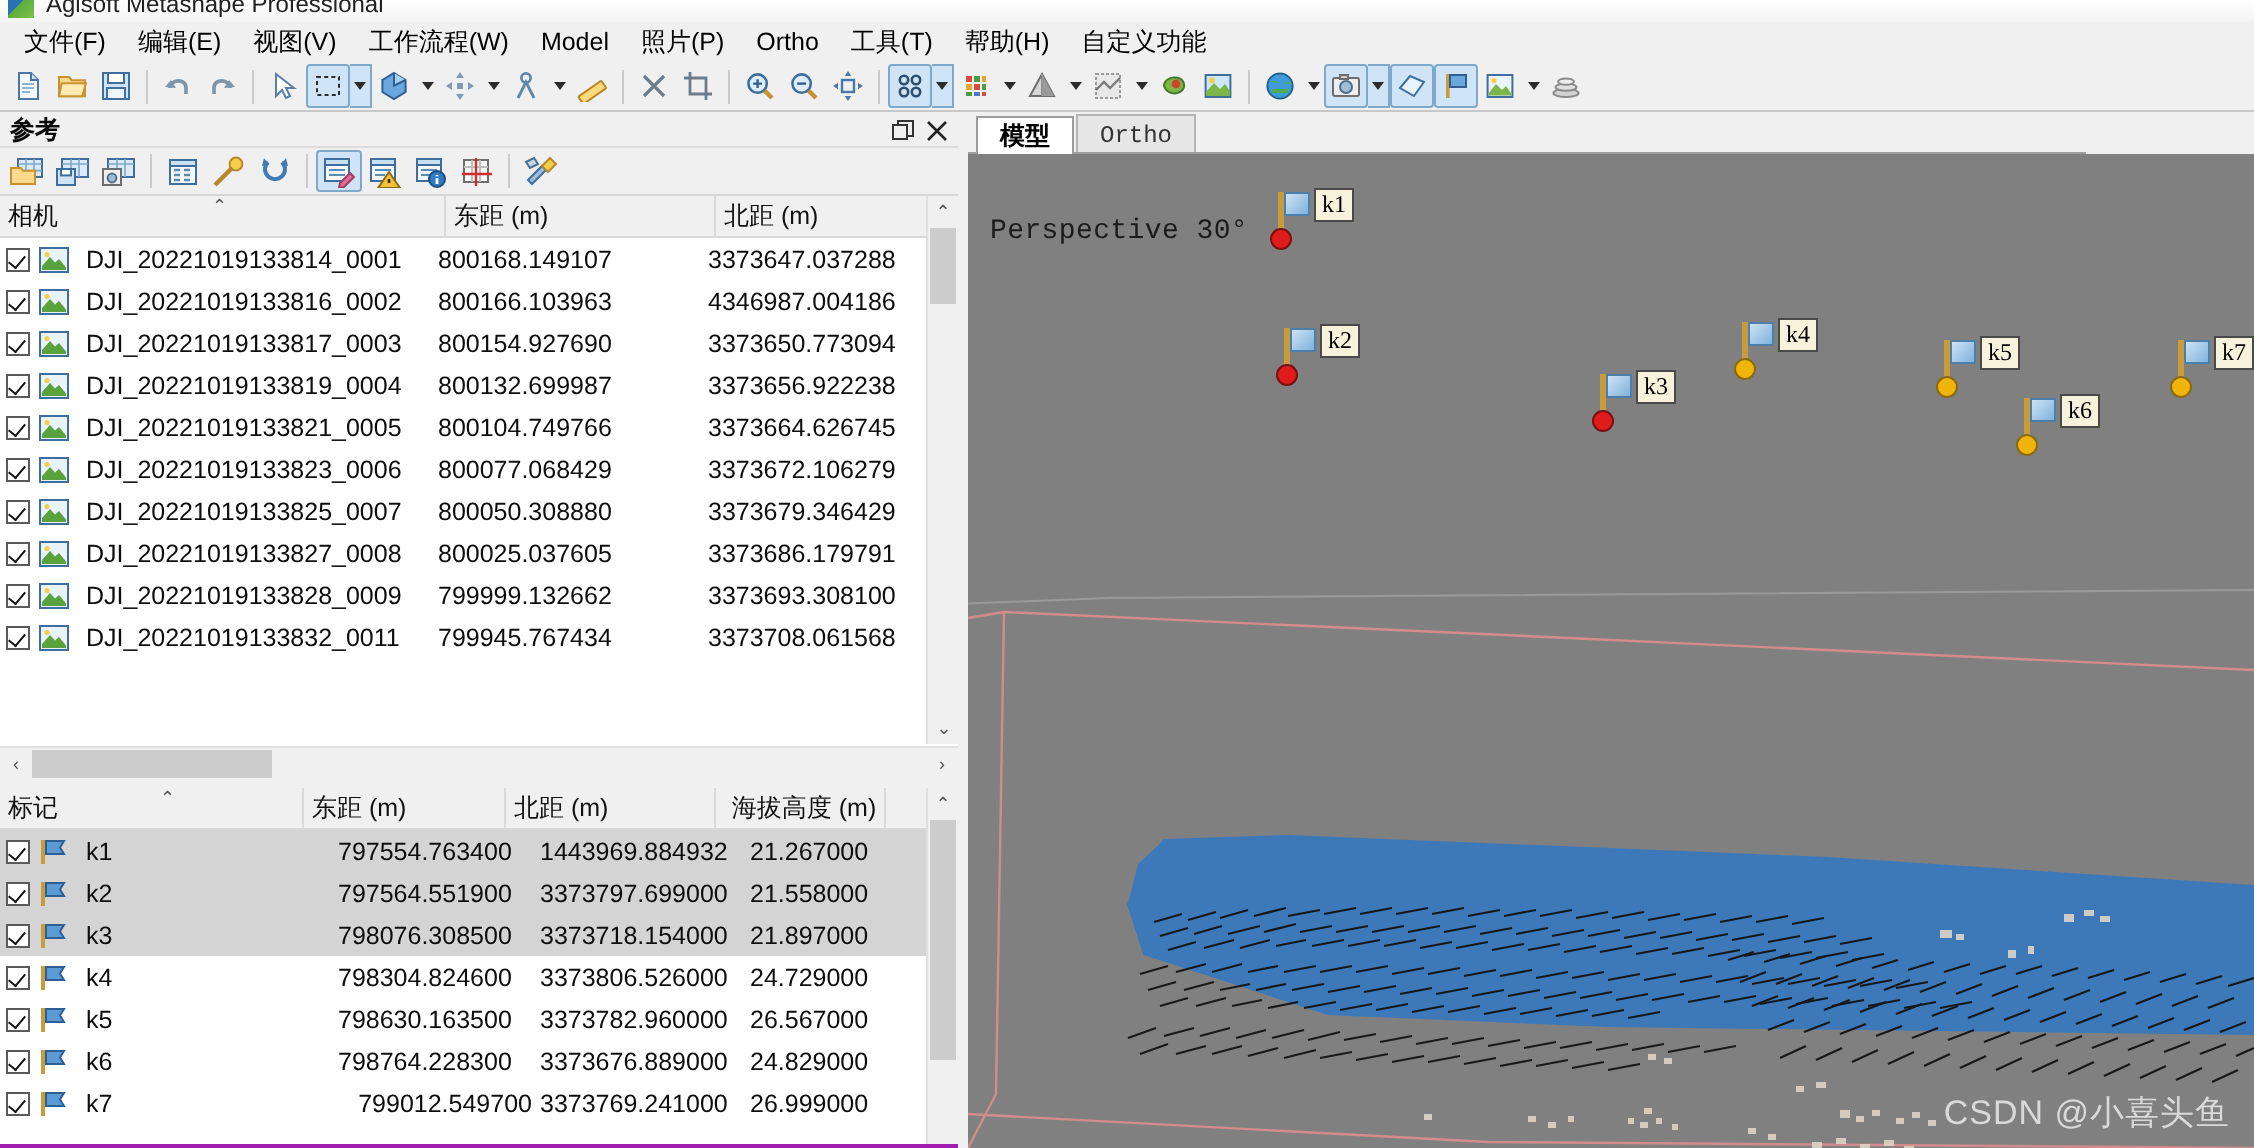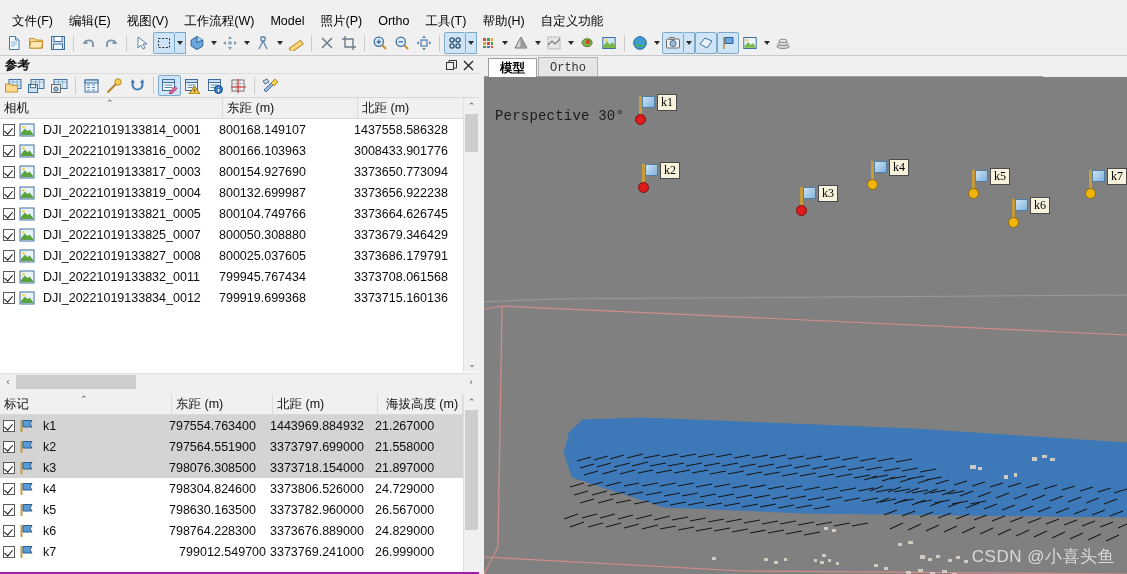--- a/index.html
+++ b/index.html
@@ -177,20 +177,26 @@
     position: absolute; left: 18px; top: -2px; background: #f6f2dc; border: 1px solid #4a4a4a;
     font-size: 12px; padding: 0px 3px 1px 3px; color: #000; line-height: 14px;
     font-family: "Liberation Serif", serif;
   }
 </style>
 </head>
 <body>
 
 <div id="app">
 
+  <div class="titlebar">
+    <div class="tb-inner">
+      <span class="tb-logo"></span>
+      <span class="tb-appname">Agisoft Metashape Professional</span>
+    </div>
+  </div>
 
   <div class="menubar">
     <div class="menu-item">文件(F)</div>
     <div class="menu-item">编辑(E)</div>
     <div class="menu-item">视图(V)</div>
     <div class="menu-item">工作流程(W)</div>
     <div class="menu-item">Model</div>
     <div class="menu-item">照片(P)</div>
     <div class="menu-item">Ortho</div>
     <div class="menu-item">工具(T)</div>
@@ -555,32 +561,32 @@
       <div class="tbody" style="height:253px;overflow:hidden;">
         <div class="trow">
           <span class="cbx"></span>
           <span class="rowicon"><svg width="16" height="14" viewBox="0 0 16 14">
                 <rect x="1" y="1" width="14" height="12" fill="#e9f3fb" stroke="#3f6e9e"></rect>
                 <path d="M2 10 L6 5.5 L8.5 8.2 L10.5 6.5 L14 10.8 V12 H2Z" fill="#5aa33c"></path>
                 <circle cx="4.5" cy="4.3" r="1.3" fill="#f2d04a"></circle>
               </svg></span>
           <span class="td" style="width:176px;">DJI_20221019133814_0001</span>
           <span class="td" style="width:135px;">800168.149107</span>
-          <span class="td" style="width:121px;">1437558.586328</span>
+          <span class="td" style="width:121px;">3373647.037288</span>
         </div>
         <div class="trow">
           <span class="cbx"></span>
           <span class="rowicon"><svg width="16" height="14" viewBox="0 0 16 14">
                 <rect x="1" y="1" width="14" height="12" fill="#e9f3fb" stroke="#3f6e9e"></rect>
                 <path d="M2 10 L6 5.5 L8.5 8.2 L10.5 6.5 L14 10.8 V12 H2Z" fill="#5aa33c"></path>
                 <circle cx="4.5" cy="4.3" r="1.3" fill="#f2d04a"></circle>
               </svg></span>
           <span class="td" style="width:176px;">DJI_20221019133816_0002</span>
           <span class="td" style="width:135px;">800166.103963</span>
-          <span class="td" style="width:121px;">3008433.901776</span>
+          <span class="td" style="width:121px;">4346987.004186</span>
         </div>
         <div class="trow">
           <span class="cbx"></span>
           <span class="rowicon"><svg width="16" height="14" viewBox="0 0 16 14">
                 <rect x="1" y="1" width="14" height="12" fill="#e9f3fb" stroke="#3f6e9e"></rect>
                 <path d="M2 10 L6 5.5 L8.5 8.2 L10.5 6.5 L14 10.8 V12 H2Z" fill="#5aa33c"></path>
                 <circle cx="4.5" cy="4.3" r="1.3" fill="#f2d04a"></circle>
               </svg></span>
           <span class="td" style="width:176px;">DJI_20221019133817_0003</span>
           <span class="td" style="width:135px;">800154.927690</span>
@@ -608,20 +614,31 @@
           <span class="td" style="width:135px;">800104.749766</span>
           <span class="td" style="width:121px;">3373664.626745</span>
         </div>
         <div class="trow">
           <span class="cbx"></span>
           <span class="rowicon"><svg width="16" height="14" viewBox="0 0 16 14">
                 <rect x="1" y="1" width="14" height="12" fill="#e9f3fb" stroke="#3f6e9e"></rect>
                 <path d="M2 10 L6 5.5 L8.5 8.2 L10.5 6.5 L14 10.8 V12 H2Z" fill="#5aa33c"></path>
                 <circle cx="4.5" cy="4.3" r="1.3" fill="#f2d04a"></circle>
               </svg></span>
+          <span class="td" style="width:176px;">DJI_20221019133823_0006</span>
+          <span class="td" style="width:135px;">800077.068429</span>
+          <span class="td" style="width:121px;">3373672.106279</span>
+        </div>
+        <div class="trow">
+          <span class="cbx"></span>
+          <span class="rowicon"><svg width="16" height="14" viewBox="0 0 16 14">
+                <rect x="1" y="1" width="14" height="12" fill="#e9f3fb" stroke="#3f6e9e"></rect>
+                <path d="M2 10 L6 5.5 L8.5 8.2 L10.5 6.5 L14 10.8 V12 H2Z" fill="#5aa33c"></path>
+                <circle cx="4.5" cy="4.3" r="1.3" fill="#f2d04a"></circle>
+              </svg></span>
           <span class="td" style="width:176px;">DJI_20221019133825_0007</span>
           <span class="td" style="width:135px;">800050.308880</span>
           <span class="td" style="width:121px;">3373679.346429</span>
         </div>
         <div class="trow">
           <span class="cbx"></span>
           <span class="rowicon"><svg width="16" height="14" viewBox="0 0 16 14">
                 <rect x="1" y="1" width="14" height="12" fill="#e9f3fb" stroke="#3f6e9e"></rect>
                 <path d="M2 10 L6 5.5 L8.5 8.2 L10.5 6.5 L14 10.8 V12 H2Z" fill="#5aa33c"></path>
                 <circle cx="4.5" cy="4.3" r="1.3" fill="#f2d04a"></circle>
@@ -630,55 +647,55 @@
           <span class="td" style="width:135px;">800025.037605</span>
           <span class="td" style="width:121px;">3373686.179791</span>
         </div>
         <div class="trow">
           <span class="cbx"></span>
           <span class="rowicon"><svg width="16" height="14" viewBox="0 0 16 14">
                 <rect x="1" y="1" width="14" height="12" fill="#e9f3fb" stroke="#3f6e9e"></rect>
                 <path d="M2 10 L6 5.5 L8.5 8.2 L10.5 6.5 L14 10.8 V12 H2Z" fill="#5aa33c"></path>
                 <circle cx="4.5" cy="4.3" r="1.3" fill="#f2d04a"></circle>
               </svg></span>
+          <span class="td" style="width:176px;">DJI_20221019133828_0009</span>
+          <span class="td" style="width:135px;">799999.132662</span>
+          <span class="td" style="width:121px;">3373693.308100</span>
+        </div>
+        <div class="trow">
+          <span class="cbx"></span>
+          <span class="rowicon"><svg width="16" height="14" viewBox="0 0 16 14">
+                <rect x="1" y="1" width="14" height="12" fill="#e9f3fb" stroke="#3f6e9e"></rect>
+                <path d="M2 10 L6 5.5 L8.5 8.2 L10.5 6.5 L14 10.8 V12 H2Z" fill="#5aa33c"></path>
+                <circle cx="4.5" cy="4.3" r="1.3" fill="#f2d04a"></circle>
+              </svg></span>
           <span class="td" style="width:176px;">DJI_20221019133832_0011</span>
           <span class="td" style="width:135px;">799945.767434</span>
           <span class="td" style="width:121px;">3373708.061568</span>
-        </div>
-        <div class="trow">
-          <span class="cbx"></span>
-          <span class="rowicon"><svg width="16" height="14" viewBox="0 0 16 14">
-                <rect x="1" y="1" width="14" height="12" fill="#e9f3fb" stroke="#3f6e9e"></rect>
-                <path d="M2 10 L6 5.5 L8.5 8.2 L10.5 6.5 L14 10.8 V12 H2Z" fill="#5aa33c"></path>
-                <circle cx="4.5" cy="4.3" r="1.3" fill="#f2d04a"></circle>
-              </svg></span>
-          <span class="td" style="width:176px;">DJI_20221019133834_0012</span>
-          <span class="td" style="width:135px;">799919.699368</span>
-          <span class="td" style="width:121px;">3373715.160136</span>
         </div>
       </div>
 
       <div class="vscroll" style="bottom:17px;">
         <div class="vs-arrow">⌃</div>
         <div class="vs-thumb" style="height:38px;"></div>
         <div class="vs-arrow" style="position:absolute;bottom:0;width:16px;">⌄</div>
       </div>
 
       <div class="hscroll" style="position:absolute;left:0;right:0;bottom:0;">
         <div class="hs-arrow">‹</div>
         <div class="hs-thumb" style="width:120px;"></div>
         <div class="hs-arrow" style="position:absolute;right:0;">›</div>
       </div>
     </div>
 
     <div class="splitter"></div>
 
     <div class="tablewrap" style="height:178px;">
       <div class="thead">
-        <div class="th" style="width:172px;">标记</div>
+        <div class="th" style="width:152px;">标记</div>
         <div class="th" style="width:101px;">东距 (m)</div>
         <div class="th" style="width:105px;">北距 (m)</div>
         <div class="th" style="width:85px;text-align:center;">海拔高度 (m)</div>
         <span class="sortmark" style="left:80px;">⌃</span>
       </div>
       <div class="tbody" style="height:157px;overflow:hidden;">
         <div class="trow sel">
           <span class="cbx"></span>
           <span class="rowicon"><svg width="16" height="14" viewBox="0 0 16 14">
                 <rect x="1.5" y="1" width="2" height="12" fill="#c89b3c"></rect>

